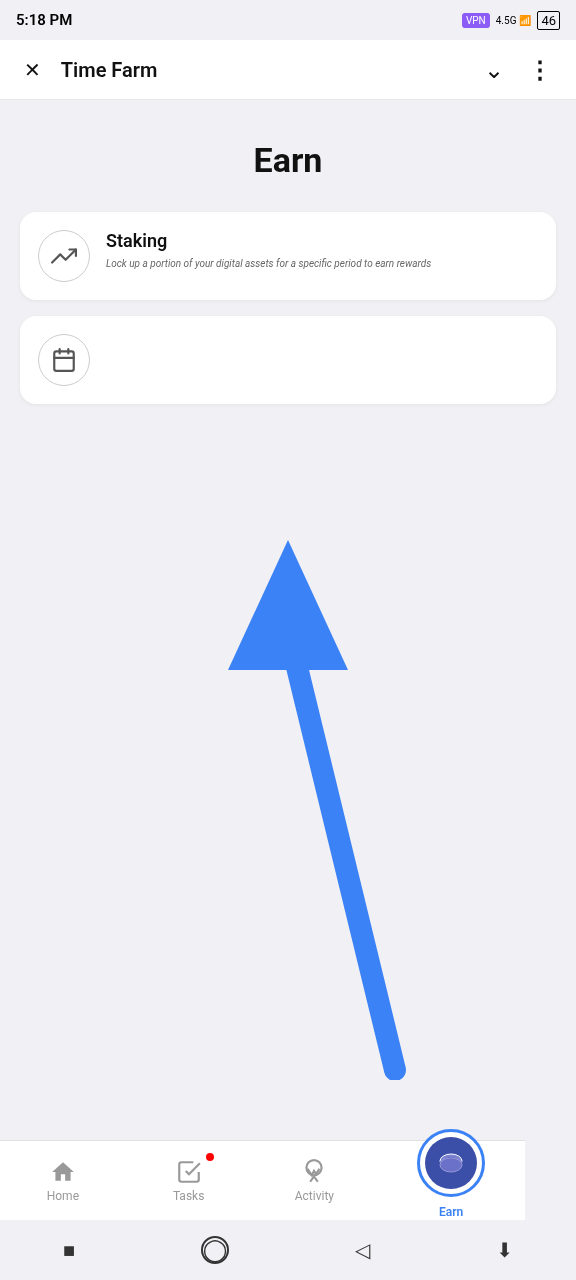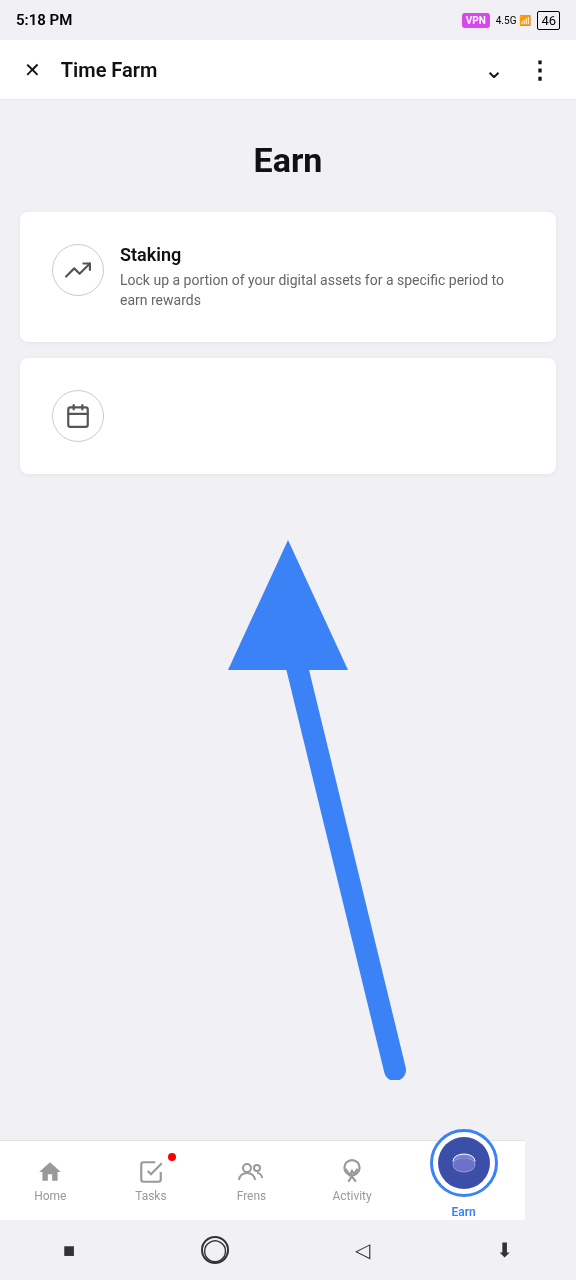--- a/index.html
+++ b/index.html
@@ -26,24 +26,24 @@
       font-size: 15px;
       font-weight: 600;
       color: #000;
     }
     .status-icons {
       display: flex;
       align-items: center;
       gap: 6px;
     }
     .vpn-badge {
-      background: #d946ef;
+      background: #8b5cf6;
       color: #fff;
       font-size: 10px;
-      font-weight: 700;
+      font-weight: 400;
       padding: 2px 4px;
       border-radius: 3px;
     }
     .status-signal {
       font-size: 10px;
       color: #000;
     }
     .battery-icon {
       font-size: 13px;
       color: #000;
@@ -92,22 +92,22 @@
       text-align: center;
       font-size: 34px;
       font-weight: 700;
       color: #111;
       margin-bottom: 32px;
     }
 
     
     .card {
       background: #fff;
-      border-radius: 8px;
-      padding: 32px;
+      border-radius: 16px;
+      padding: 18px;
       margin-bottom: 16px;
       display: flex;
       align-items: flex-start;
       gap: 16px;
       box-shadow: 0 1px 4px rgba(0,0,0,0.06);
       cursor: pointer;
     }
     .card-icon-wrap {
       width: 52px;
       height: 52px;
@@ -120,23 +120,24 @@
       font-size: 22px;
       color: #555;
     }
     .card-text-title {
       font-size: 18px;
       font-weight: 600;
       color: #111;
       margin-bottom: 6px;
     }
     .card-text-desc {
-      font-size: 14px;
+      font-size: 10px;
       color: #666;
       line-height: 1.4;
+      font-style: italic;
     }
 
     
     .arrow-overlay {
       position: absolute;
       top: 110px;
       left: 0;
       width: 576px;
       height: 970px;
       pointer-events: none;
@@ -312,29 +313,20 @@
 
   <div class="nav-item" style="position:relative;">
     <div class="notif-dot"></div>
     <svg width="26" height="26" viewBox="0 0 24 24" fill="none" stroke="#999" stroke-width="2">
       <path d="M9 11l3 3L22 4"></path>
       <path d="M21 12v7a2 2 0 01-2 2H5a2 2 0 01-2-2V5a2 2 0 012-2h11"></path>
     </svg>
     <span class="nav-label">Tasks</span>
   </div>
 
-  <div class="nav-item">
-    <svg width="28" height="26" viewBox="0 0 28 24" fill="none" stroke="#999" stroke-width="2">
-      <circle cx="10" cy="8" r="4"></circle>
-      <path d="M2 20c0-4 3.6-7 8-7s8 3 8 7"></path>
-      <circle cx="20" cy="8" r="3"></circle>
-      <path d="M20 13c2.8 0 5 2 5 5"></path>
-    </svg>
-    <span class="nav-label">Frens</span>
-  </div>
 
   <div class="nav-item">
     <svg width="26" height="26" viewBox="0 0 24 24" fill="none" stroke="#999" stroke-width="2">
       <path d="M6 9l4 6 2-4 2 3 3-5"></path>
       <circle cx="12" cy="8" r="7" stroke="#999" stroke-width="2" fill="none"></circle>
       <path d="M8.5 21l3.5-5 3.5 5" stroke="#999" stroke-width="2"></path>
     </svg>
     <span class="nav-label">Activity</span>
   </div>
 

